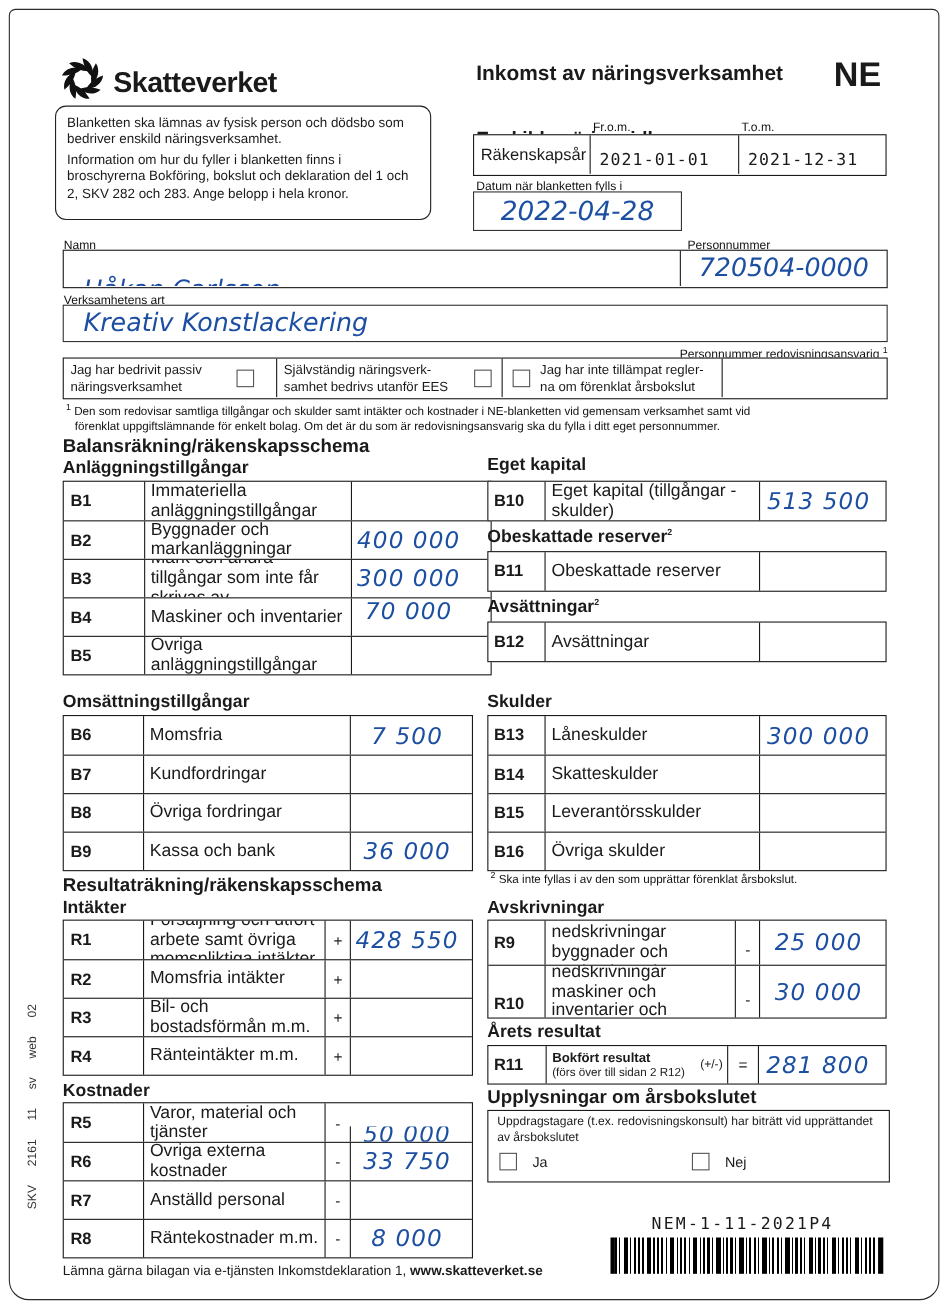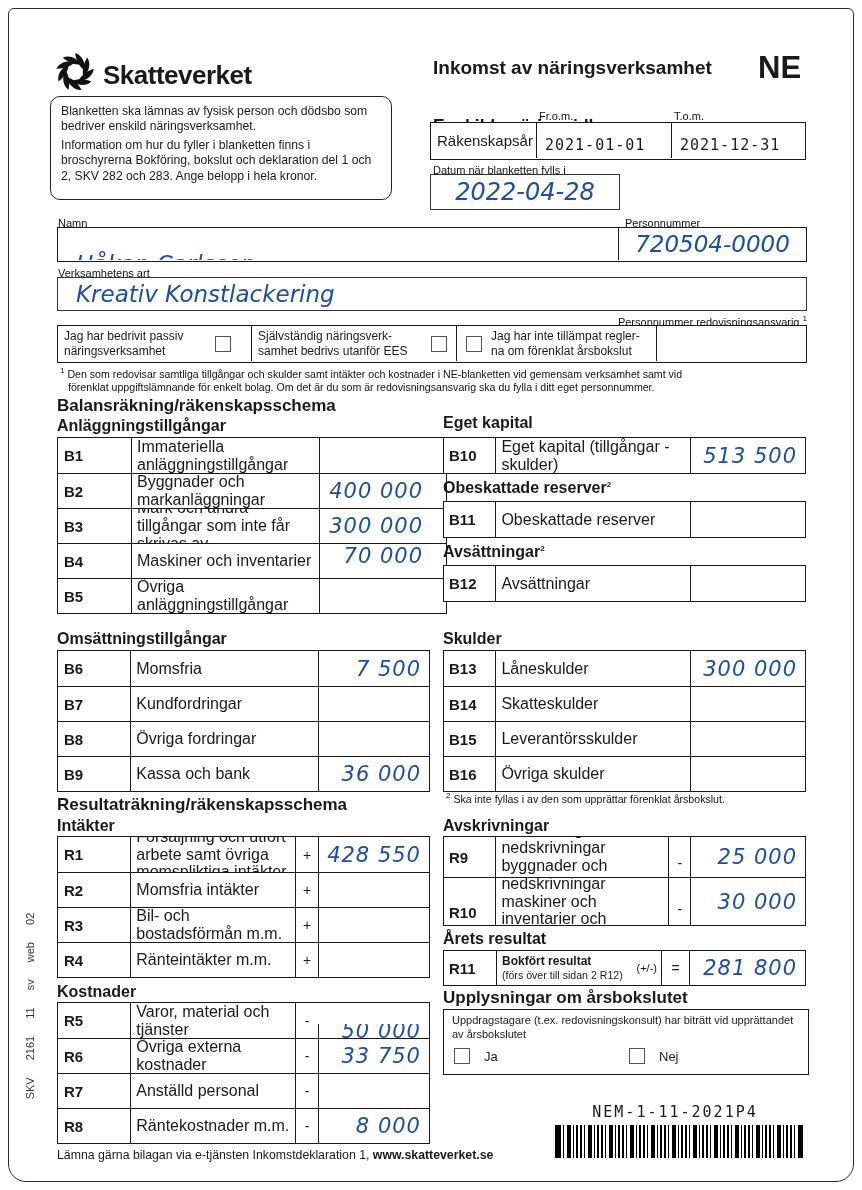--- a/index.html
+++ b/index.html
@@ -16,21 +16,21 @@
   
   .tbl{position:absolute;border:1.6px solid #1a1a1a;background:#fff;box-sizing:border-box;}
   .row{display:flex;border-top:1.3px solid #1a1a1a;box-sizing:border-box;}
   .row:first-child{border-top:none;}
   .cell{display:flex;align-items:center;box-sizing:border-box;overflow:hidden;}
   .cell+.cell{border-left:1.3px solid #1a1a1a;}
   .c-code{width:73px;font-weight:bold;font-size:15px;padding-left:6px;}
   .c-code-r{width:52px;font-weight:bold;font-size:15px;padding-left:5px;}
   .c-desc{flex:1;font-size:16px;line-height:1.12;padding:2px 5px;}
   .c-sign{justify-content:center;font-size:14px;}
-  .c-val{justify-content:flex-end;padding-right:8px;}
+  .c-val{justify-content:center;padding-right:8px;}
   .h35{height:35px;} .h40{height:40px;} .h48{height:48px;} .h34{height:34px;}
   .hand{font-family:"DejaVu Sans",sans-serif;font-style:italic;color:#1c4fa2;}
   .val-text{font-size:21px;letter-spacing:1px;white-space:nowrap;}
   .mono{font-family:"DejaVu Sans Mono",monospace;}
   .cb{display:inline-block;width:16px;height:16px;border:1.6px solid #555;background:#fff;box-sizing:border-box;flex:none;}
   .infobox{position:absolute;border:1.6px solid #222;border-radius:10px;
            font-size:12.2px;line-height:1.26;padding:7px 10px;box-sizing:border-box;}
   .fieldbox{position:absolute;border:1.5px solid #333;background:#fff;display:flex;align-items:center;box-sizing:border-box;}
   .barcode{position:absolute;background:
      repeating-linear-gradient(90deg,#000 0 2px,#fff 2px 4px,#000 4px 5px,#fff 5px 8px,

